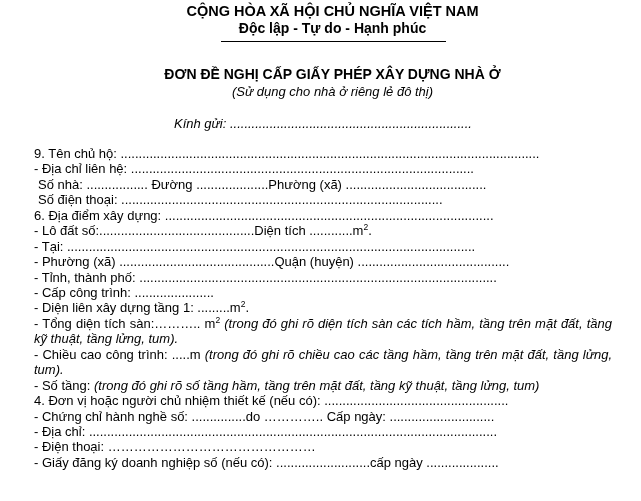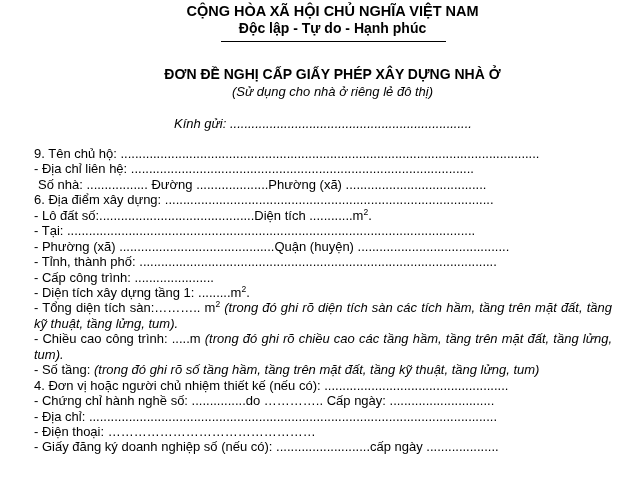--- a/index.html
+++ b/index.html
@@ -30,32 +30,33 @@
 
 <div class="hdr title">ĐƠN ĐỀ NGHỊ CẤP GIẤY PHÉP XÂY DỰNG NHÀ Ở</div>
 <div class="hdr subtitle">(Sử dụng cho nhà ở riêng lẻ đô thị)</div>
 
 <div class="recipient">Kính gửi: ...................................................................</div>
 
 <div class="body">
   <div class="ln">9. Tên chủ hộ: ....................................................................................................................</div>
   <div class="ln">- Địa chỉ liên hệ: ...............................................................................................</div>
   <div class="ln ind"> Số nhà: ................. Đường ....................Phường (xã) .......................................</div>
+  <div class="ln ind"> Số điện thoại: .........................................................................................</div>
 
   <div class="ln">6. Địa điểm xây dựng: ...........................................................................................</div>
   <div class="ln">
     <span>- Lô đất số:...........................................Diện tích ............m</span><sup>2</sup><span>.</span>
   </div>
   <div class="ln">- Tại: .................................................................................................................</div>
   <div class="ln">- Phường (xã) ...........................................Quận (huyện) ..........................................</div>
   <div class="ln">- Tỉnh, thành phố: ...................................................................................................</div>
 
   <div class="ln">- Cấp công trình: ......................</div>
   <div class="ln">
-    <span>- Diện tích xây dựng tầng 1: .........m</span><sup>2</sup><span>.</span>
+    <span>- Diện liên xây dựng tầng 1: .........m</span><sup>2</sup><span>.</span>
   </div>
   <div class="ln wrap">
     <span>- Tổng diện tích sàn:……….. m</span><sup>2</sup><span class="it"> (trong đó ghi rõ diện tích sàn các tích hầm, tầng trên mặt đất, tầng kỹ thuật, tầng lửng, tum).</span>
   </div>
   <div class="ln wrap">
     <span>- Chiều cao công trình: .....m </span><span class="it">(trong đó ghi rõ chiều cao các tầng hầm, tầng trên mặt đất, tầng lửng, tum).</span>
   </div>
   <div class="ln">
     <span>- Số tầng: </span><span class="it">(trong đó ghi rõ số tầng hầm, tầng trên mặt đất, tầng kỹ thuật, tầng lửng, tum)</span>
   </div>

